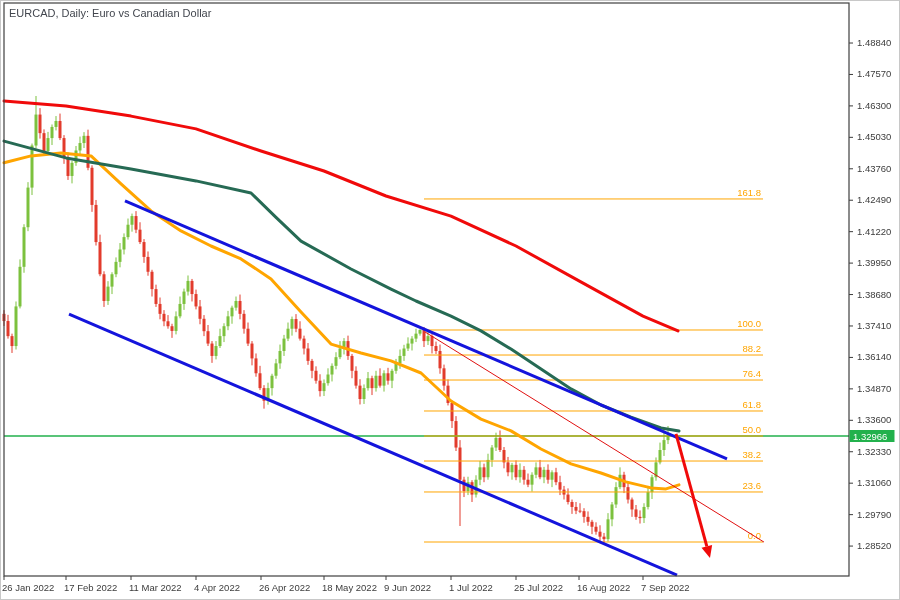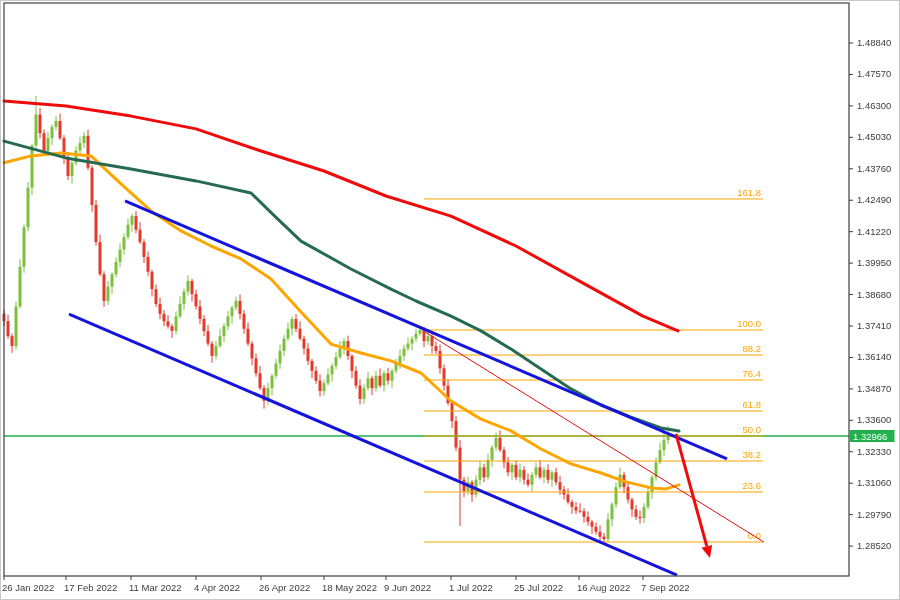--- a/index.html
+++ b/index.html
@@ -6,20 +6,21 @@
   .window{position:relative;width:900px;height:600px;background:#ffffff;overflow:hidden;
           font-family:"Liberation Sans",sans-serif;border:1px solid #c8c8c8;box-sizing:border-box;}
   .chart-title{position:absolute;left:8px;top:6px;font-size:11px;color:#42464E;z-index:5;}
   #chart-svg{position:absolute;left:0;top:0;}
   text{font-family:"Liberation Sans",sans-serif;}
 </style>
 </head>
 <body>
 
 <div class="window">
+  <div class="chart-title">EURCAD, Daily:  Euro vs Canadian Dollar</div>
   <svg id="chart-svg" width="900" height="600">
       <line x1="3" y1="309.140496" x2="3" y2="324.9843359999999" stroke="#E23B2C" stroke-width="1"></line>
       <rect x="1.5" y="312.85389600000013" width="3" height="7.179239999999766" fill="#E23B2C"></rect>
       <line x1="7" y1="313.84413600000005" x2="7" y2="337.60989600000016" stroke="#E23B2C" stroke-width="1"></line>
       <rect x="5.5" y="320.0331359999999" width="3" height="15.101159999999993" fill="#E23B2C"></rect>
       <line x1="11" y1="332.6586960000002" x2="11" y2="351.96837600000026" stroke="#E23B2C" stroke-width="1"></line>
       <rect x="9.5" y="335.1342959999999" width="3" height="9.9024" fill="#E23B2C"></rect>
       <line x1="15" y1="300.47589599999986" x2="15" y2="348.5025360000001" stroke="#7CC13E" stroke-width="1"></line>
       <rect x="13.5" y="305.4270959999999" width="3" height="39.6096" fill="#7CC13E"></rect>
       <line x1="19" y1="258.3906960000001" x2="19" y2="307.4075760000002" stroke="#7CC13E" stroke-width="1"></line>

